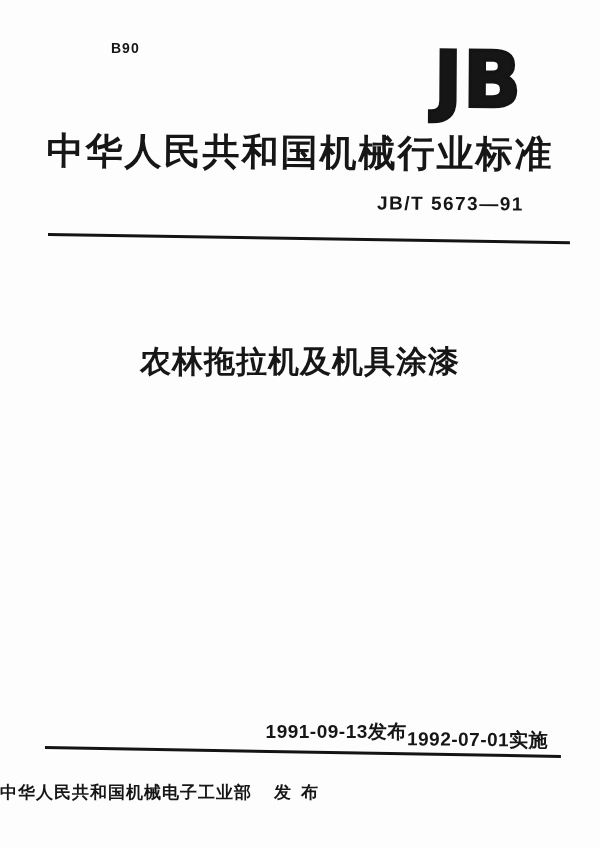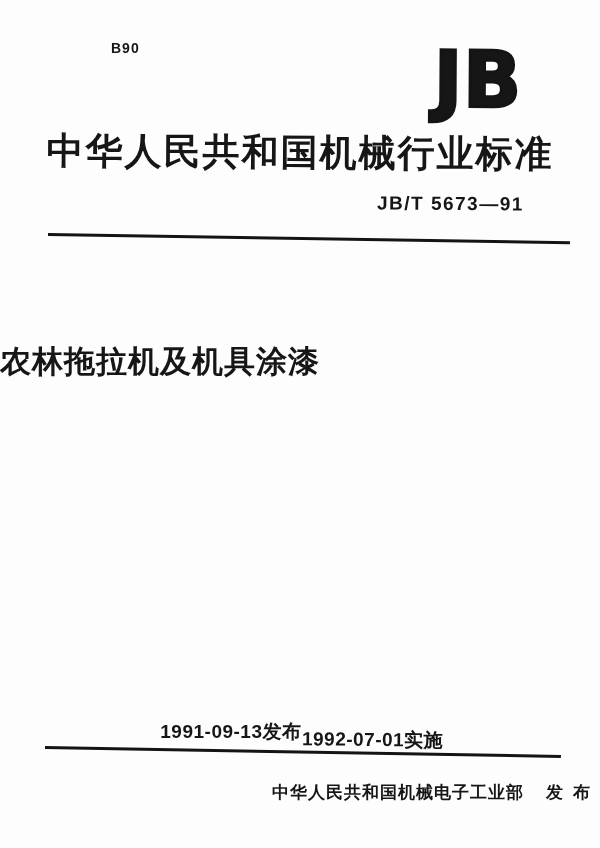--- a/index.html
+++ b/index.html
@@ -68,32 +68,33 @@
     height: 3px;
     background: #141414;
     transform: rotate(0.9deg);
     transform-origin: left center;
   }
   .doc-title {
     position: absolute;
     top: 342px;
     left: 0;
     width: 100%;
+    text-align: center;
     font-size: 31px;
     font-weight: bold;
     line-height: 39px;
     letter-spacing: 1px;
   }
   .dates-row {
     position: absolute;
     top: 719px;
     left: 55px;
     right: 52px;
     display: flex;
-    justify-content: center;
+    justify-content: flex-end;
     align-items: baseline;
     font-size: 19px;
     font-weight: bold;
     letter-spacing: 0.5px;
   }
   .date-implement {
     transform: translateY(8px) rotate(0.6deg);
   }
   .rule-bottom {
     position: absolute;
@@ -103,21 +104,21 @@
     height: 2.5px;
     background: #141414;
     transform: rotate(1deg);
     transform-origin: left center;
   }
   .publisher-row {
     position: absolute;
     top: 781px;
     left: 0;
     width: 100%;
-    text-align: right;
+    text-align: left;
     font-size: 17px;
     font-weight: bold;
     letter-spacing: 1px;
     white-space: nowrap;
   }
   .publish-label {
     margin-left: 22px;
     letter-spacing: 10px;
   }
 </style>

